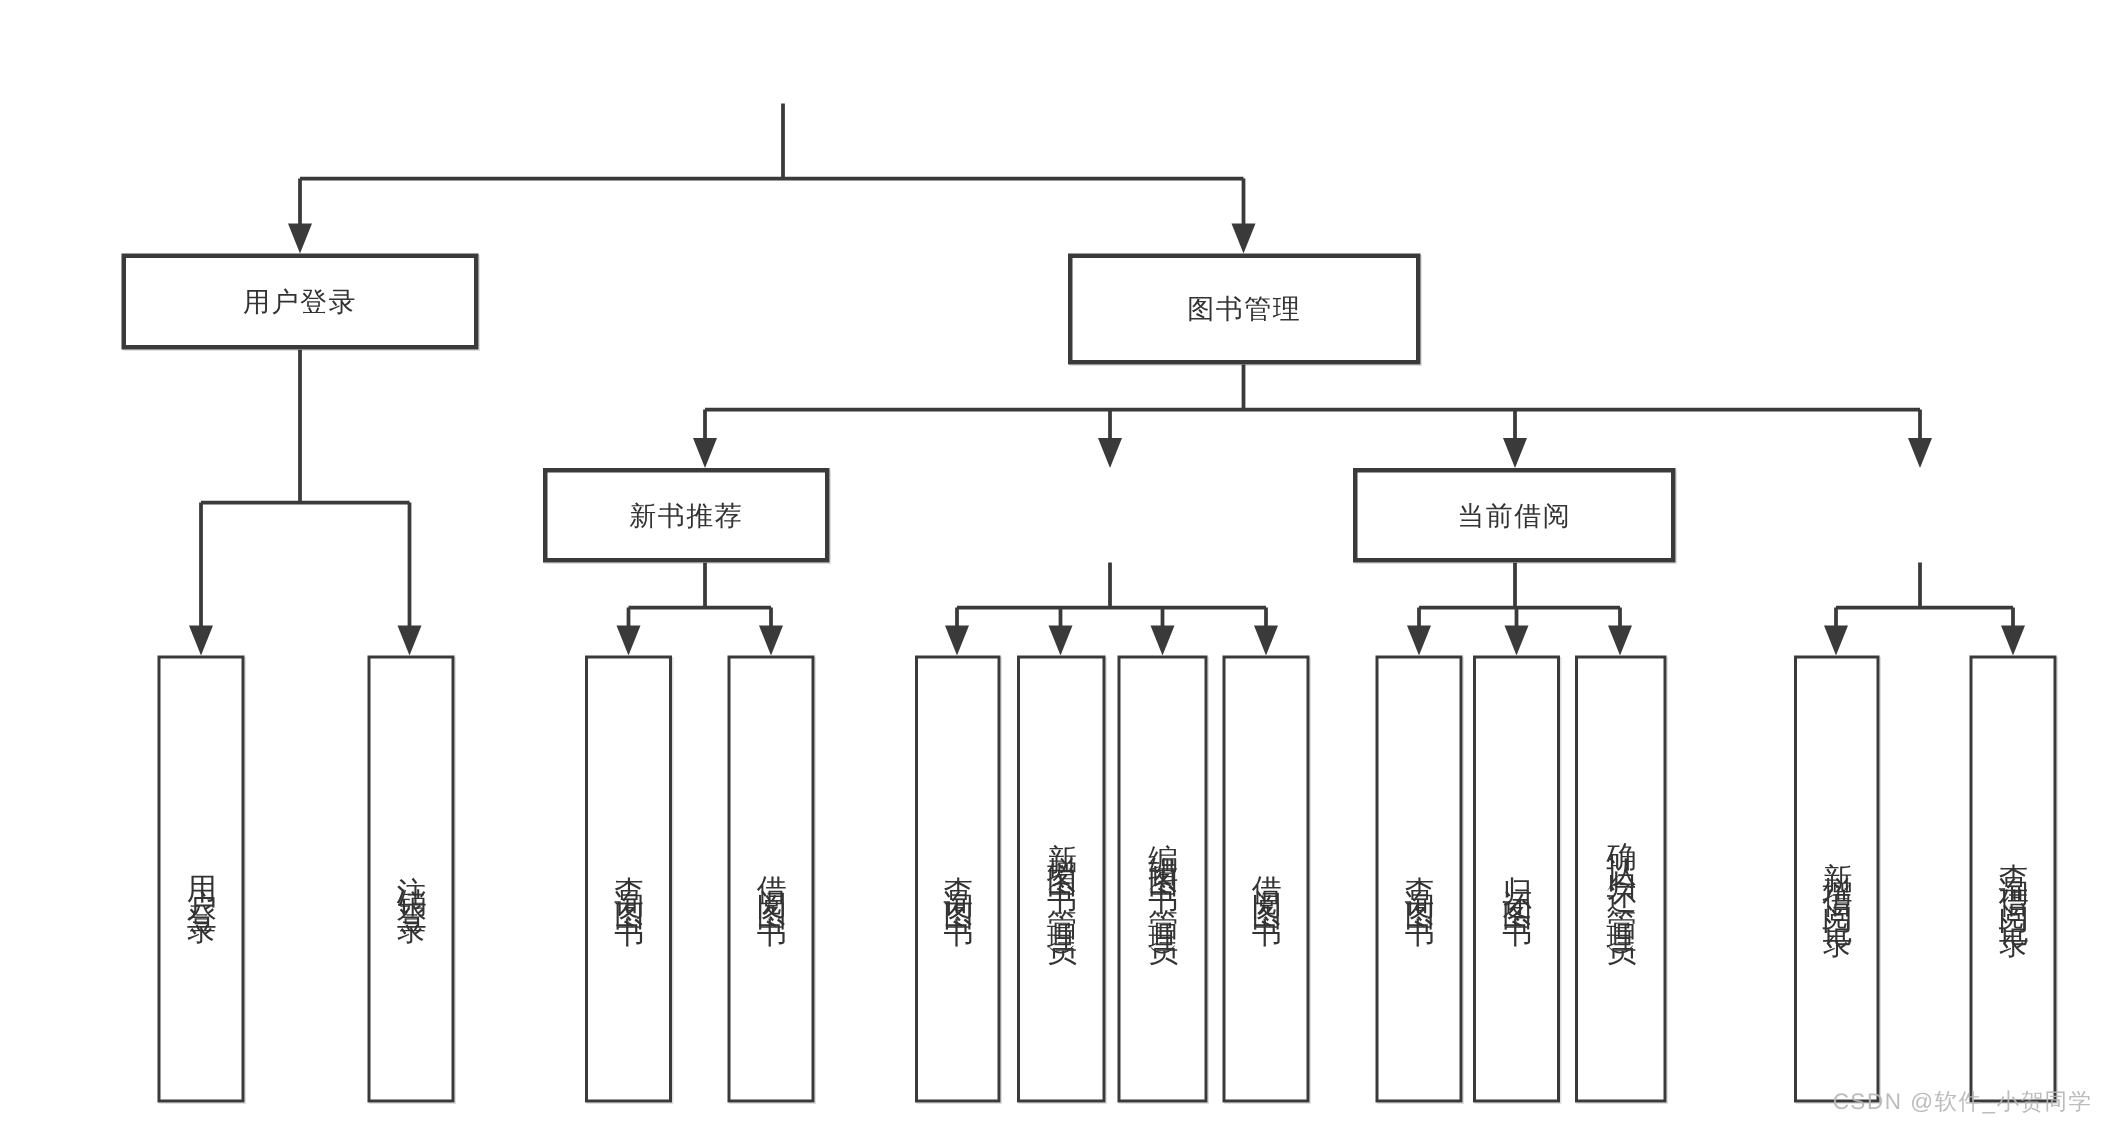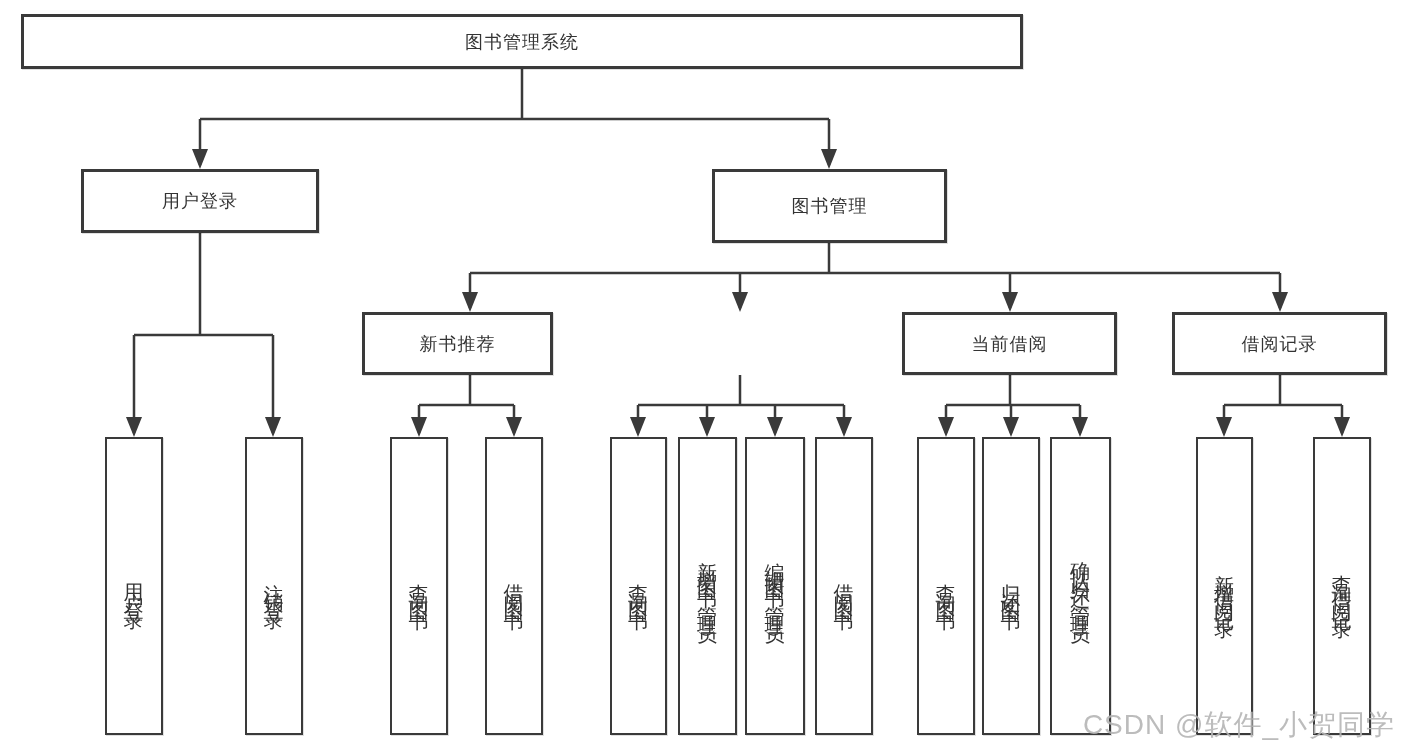--- a/index.html
+++ b/index.html
@@ -35,21 +35,21 @@
     border-width:2.5px;
     writing-mode:vertical-rl;
     text-orientation:mixed;
     font-size:20px;
     letter-spacing:9px;
     line-height:1;
   }
   .watermark{
     position:absolute;
     right:10px;bottom:3px;
-    font-size:28px;
+    font-size:15px;
     color:var(--watermark);
     opacity:.9;
     letter-spacing:1px;
     z-index:5;
     white-space:nowrap;
   }
 </style>
 </head>
 <body>
 
@@ -85,28 +85,26 @@
     <polygon points="699,417 715,417 707,437"></polygon>
     <polygon points="767,417 783,417 775,437"></polygon>
     <polygon points="836,417 852,417 844,437"></polygon>
     <polygon points="938,417 954,417 946,437"></polygon>
     <polygon points="1003,417 1019,417 1011,437"></polygon>
     <polygon points="1072,417 1088,417 1080,437"></polygon>
     <polygon points="1216,417 1232,417 1224,437"></polygon>
     <polygon points="1334,417 1350,417 1342,437"></polygon>
   </svg>
 
-  <div class="node" style="left:21px;top:14px;width:1002px;height:55px;">图书管理系统</div>
 
   <div class="node" style="left:81px;top:169px;width:238px;height:64px;">用户登录</div>
   <div class="node" style="left:712px;top:169px;width:235px;height:74px;">图书管理</div>
 
   <div class="node" style="left:362px;top:312px;width:191px;height:63px;">新书推荐</div>
   <div class="node" style="left:902px;top:312px;width:215px;height:63px;">当前借阅</div>
-  <div class="node" style="left:1172px;top:312px;width:215px;height:63px;">借阅记录</div>
 
   <div class="node v" style="left:105px;top:437px;width:58px;height:298px;">用户登录</div>
   <div class="node v" style="left:245px;top:437px;width:58px;height:298px;">注销登录</div>
 
   <div class="node v" style="left:390px;top:437px;width:58px;height:298px;">查询图书</div>
   <div class="node v" style="left:485px;top:437px;width:58px;height:298px;">借阅图书</div>
 
   <div class="node v" style="left:610px;top:437px;width:57px;height:298px;">查询图书</div>
   <div class="node v" style="left:678px;top:437px;width:59px;height:298px;">新增图书（管理员）</div>
   <div class="node v" style="left:745px;top:437px;width:60px;height:298px;">编辑图书（管理员）</div>

